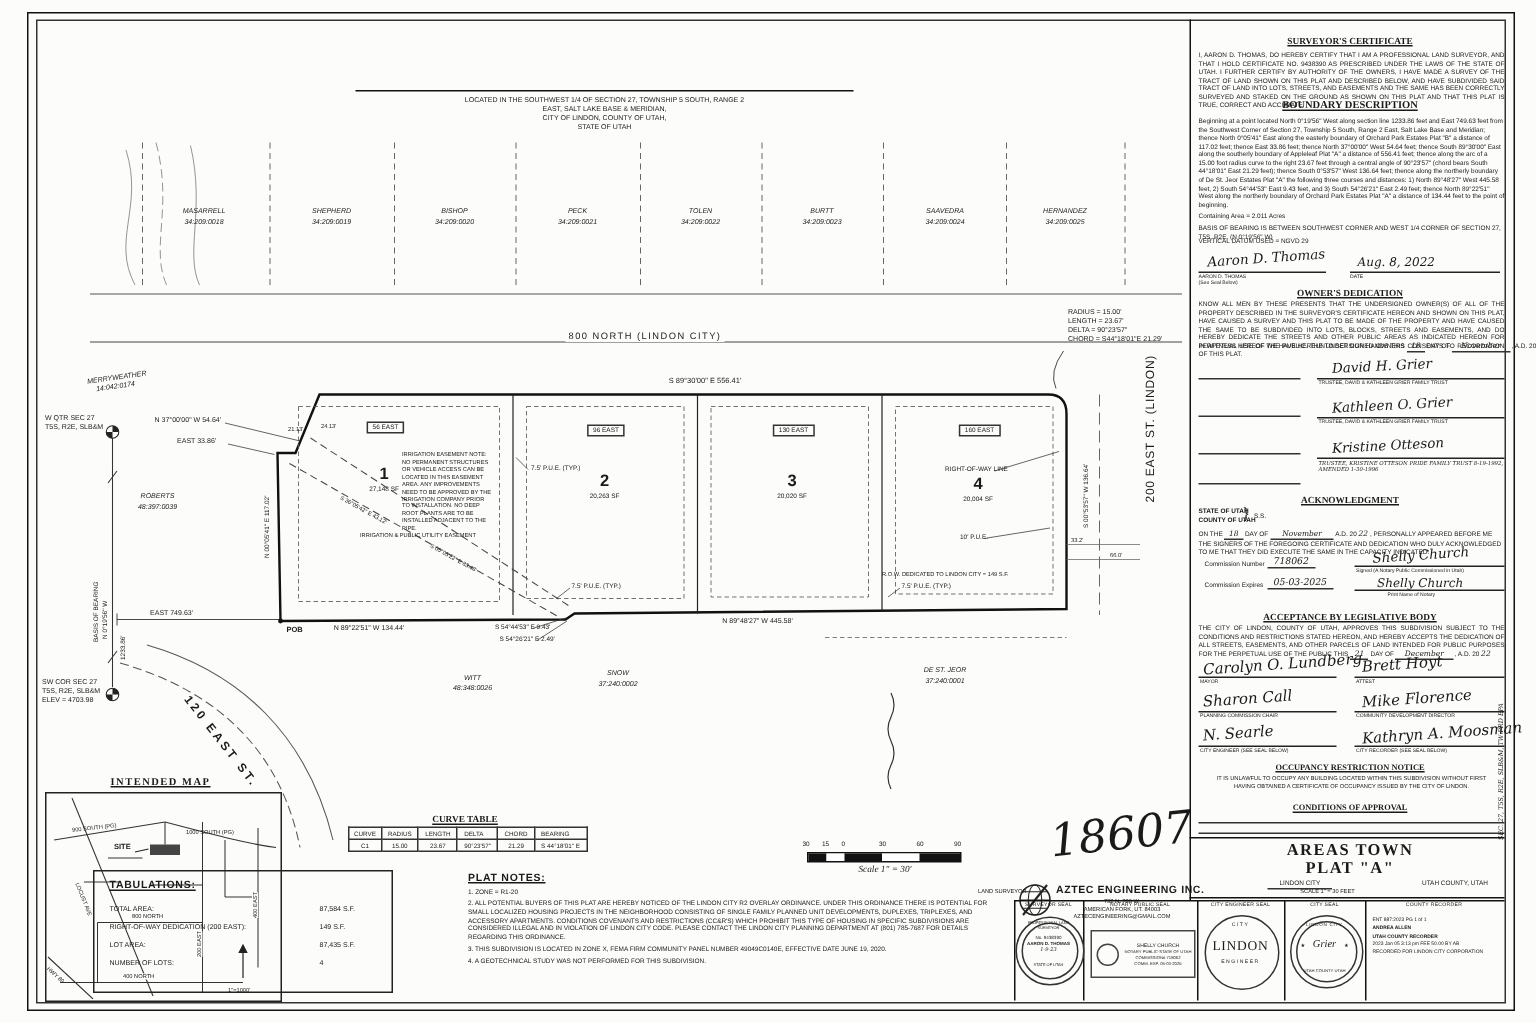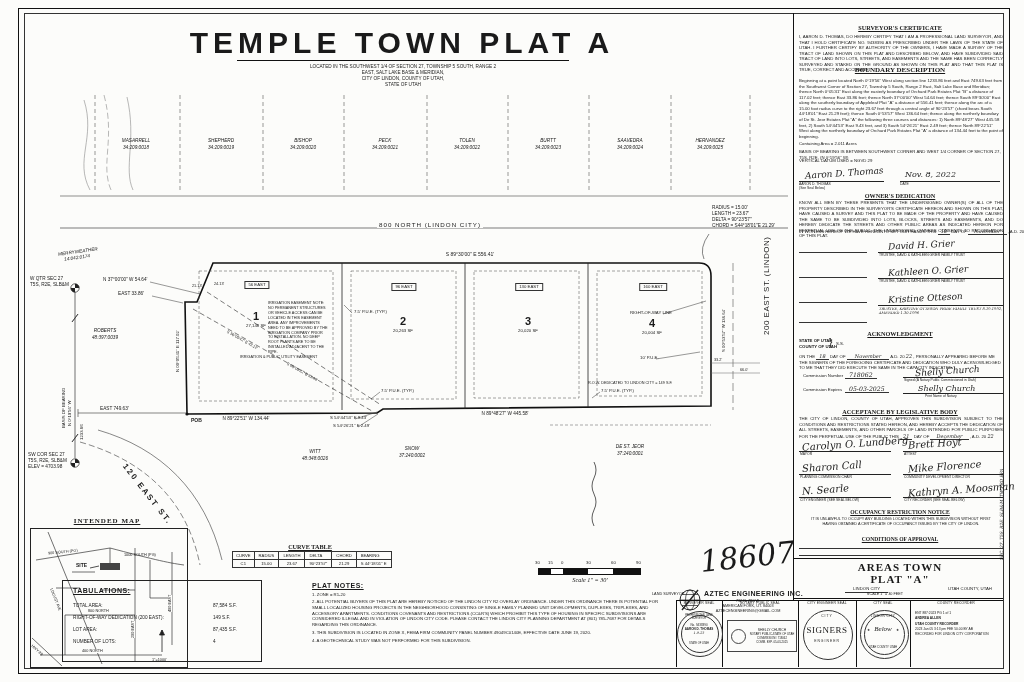--- a/index.html
+++ b/index.html
@@ -100,21 +100,20 @@
     <path d="M352,313 L344,305" stroke="#333" stroke-width="0.5" fill="none"></path>
     <path d="M380,392 L371,399" stroke="#333" stroke-width="0.5" fill="none"></path>
     <path d="M600,392 L592,398" stroke="#333" stroke-width="0.5" fill="none"></path>
     <path d="M656,359 L700,352" stroke="#333" stroke-width="0.5" fill="none"></path>
     <path d="M355,419 L377,412" stroke="#333" stroke-width="0.5" fill="none"></path>
     <path d="M358,427 L378,414" stroke="#333" stroke-width="0.5" fill="none"></path>
     <path d="M152,296 L183,303" stroke="#333" stroke-width="0.5" fill="none"></path>
     <path d="M150,282 L200,294" stroke="#333" stroke-width="0.5" fill="none"></path>
   </svg>
 
-  <div class="lbl ctr" style="left:402px;top:26px;font-size:30px;letter-spacing:5px;font-weight:bold;">TEMPLE TOWN PLAT A</div>
   <div style="position:absolute;left:237px;top:60px;width:332px;border-top:1.3px solid #111;"></div>
   <div class="lbl ctr t45" style="left:403px;top:64px;">LOCATED IN THE SOUTHWEST 1/4 OF SECTION 27, TOWNSHIP 5 SOUTH, RANGE 2</div>
   <div class="lbl ctr t45" style="left:403px;top:70px;">EAST, SALT LAKE BASE &amp; MERIDIAN,</div>
   <div class="lbl ctr t45" style="left:403px;top:76px;">CITY OF LINDON, COUNTY OF UTAH,</div>
   <div class="lbl ctr t45" style="left:403px;top:82px;">STATE OF UTAH</div>
 
   <div class="lbl ctr t45 it" style="left:136px;top:138px;">MASARRELL</div>
   <div class="lbl ctr t45 it" style="left:136px;top:145px;">34:209:0018</div>
   <div class="lbl ctr t45 it" style="left:221px;top:138px;">SHEPHERD</div>
   <div class="lbl ctr t45 it" style="left:221px;top:145px;">34:209:0019</div>
@@ -315,21 +314,21 @@
 
   <div class="lbl ctr t7 ser b u" style="left:900px;top:66px;">BOUNDARY DESCRIPTION</div>
   <div class="lbl t4 just" style="left:799px;top:78px;width:204px;text-align:left;">Beginning at a point located North 0°19'56" West along section line 1233.86 feet and East 749.63 feet from the Southwest Corner of Section 27, Township 5 South, Range 2 East, Salt Lake Base and Meridian;  thence North 0°05'41" East along the easterly boundary of Orchard Park Estates Plat "B" a distance of 117.02 feet;  thence East 33.86 feet;  thence North 37°00'00" West 54.64 feet;  thence South 89°30'00" East along the southerly boundary of Appleleaf Plat "A" a distance of 556.41 feet;  thence along the arc of a 15.00 foot radius curve to the right 23.67 feet through a central angle of 90°23'57" (chord bears South 44°18'01" East 21.29 feet);  thence South 0°53'57" West 136.64 feet;  thence along the northerly boundary of De St. Jeor Estates Plat "A" the following three courses and distances: 1) North 89°48'27" West 445.58 feet, 2) South 54°44'53" East 9.43 feet, and 3) South 54°26'21" East 2.49 feet;  thence North 89°22'51" West along the northerly boundary of Orchard Park Estates Plat "A" a distance of 134.44 feet to the point of beginning.</div>
   <div class="lbl t4" style="left:799px;top:142px;">Containing Area = 2.011 Acres</div>
   <div class="lbl t4 just" style="left:799px;top:149px;width:204px;text-align:left;">BASIS OF BEARING IS BETWEEN SOUTHWEST CORNER AND WEST 1/4 CORNER OF SECTION 27, T5S, R2E. (N 0°19'56" W)</div>
   <div class="lbl t4" style="left:799px;top:159px;">VERTICAL DATUM USED = NGVD 29</div>
   <div class="lbl sig" style="left:805px;top:168px;font-size:9px;transform:rotate(-4deg);">Aaron D. Thomas</div>
   <div class="sigline" style="left:799px;top:181px;width:85px;"></div>
   <div class="lbl t3" style="left:799px;top:183px;">AARON D. THOMAS</div>
   <div class="lbl t3" style="left:799px;top:187px;">(See Seal Below)</div>
-  <div class="lbl hand" style="left:905px;top:170px;font-size:8px;">Nov. 8, 2022</div>
+  <div class="lbl hand" style="left:905px;top:170px;font-size:8px;">Aug. 8, 2022</div>
   <div class="sigline" style="left:900px;top:181px;width:100px;"></div>
   <div class="lbl t3" style="left:900px;top:183px;">DATE</div>
 
   <div class="lbl ctr t6 ser b u" style="left:900px;top:192px;">OWNER'S DEDICATION</div>
   <div class="lbl t4 just" style="left:799px;top:200px;width:204px;">KNOW ALL MEN BY THESE PRESENTS THAT THE UNDERSIGNED OWNER(S) OF ALL OF THE PROPERTY DESCRIBED IN THE SURVEYOR'S CERTIFICATE HEREON AND SHOWN ON THIS PLAT, HAVE CAUSED A SURVEY AND THIS PLAT TO BE MADE OF THE PROPERTY AND HAVE CAUSED THE SAME TO BE SUBDIVIDED INTO LOTS, BLOCKS, STREETS AND EASEMENTS, AND DO HEREBY DEDICATE THE STREETS AND OTHER PUBLIC AREAS AS INDICATED HEREON FOR PERPETUAL USE OF THE PUBLIC. THE UNDERSIGNED OWNERS CONSENTS TO RECORDATION OF THIS PLAT.</div>
   <div class="lbl t4" style="left:799px;top:229px;">
     <span>IN WITNESS HEREOF WE HAVE HEREUNTO SET OUR HANDS THIS</span>
     <span class="hand t5" style="border-bottom:0.5px solid #333;padding:0 3px;">18</span>
     <span>DAY OF</span>
     <span class="hand t5" style="border-bottom:0.5px solid #333;padding:0 6px;">November</span>
@@ -443,28 +442,28 @@
     <div style="text-align:center;flex:1;">
       <div style="font-size:3.4px;">SHELLY CHURCH</div>
       <div style="font-size:2.8px;">NOTARY PUBLIC-STATE OF UTAH</div>
       <div style="font-size:2.8px;">COMMISSION# 718062</div>
       <div style="font-size:2.8px;">COMM. EXP. 05-03-2025</div>
     </div>
   </div>
 
   <div class="seal-circle" style="left:803px;top:610px;width:48px;height:48px;"></div>
   <div class="lbl ctr" style="left:827px;top:615px;font-size:3.4px;letter-spacing:1px;">CITY</div>
-  <div class="lbl ctr ser" style="left:827px;top:625px;font-size:9px;letter-spacing:0.5px;">SIGNERS</div>
+  <div class="lbl ctr ser" style="left:827px;top:625px;font-size:9px;letter-spacing:0.5px;">LINDON</div>
   <div class="lbl ctr" style="left:827px;top:640px;font-size:3.4px;letter-spacing:1px;">ENGINEER</div>
 
   <div class="seal-circle" style="left:860px;top:610px;width:47px;height:47px;"></div>
   <div class="seal-circle" style="left:864px;top:614px;width:39px;height:39px;border-width:0.5px;"></div>
   <div class="lbl ctr" style="left:883px;top:615px;font-size:3px;letter-spacing:0.5px;">LINDON CITY</div>
   <div class="lbl" style="left:867px;top:628px;font-size:3.5px;">★</div>
-  <div class="lbl ctr ser it" style="left:883px;top:625px;font-size:7px;">Below</div>
+  <div class="lbl ctr ser it" style="left:883px;top:625px;font-size:7px;">Grier</div>
   <div class="lbl" style="left:896px;top:628px;font-size:3.5px;">★</div>
   <div class="lbl ctr" style="left:883px;top:646px;font-size:2.8px;">UTAH COUNTY UTAH</div>
 
   <div style="position:absolute;left:915px;top:611px;width:86px;">
     <div style="font-size:3.3px;line-height:1.6;">ENT 887:2023 PG 1 of 1</div>
     <div style="font-size:3.3px;line-height:1.6;font-weight:bold;">ANDREA ALLEN</div>
     <div style="font-size:3.3px;line-height:1.6;font-weight:bold;">UTAH COUNTY RECORDER</div>
     <div style="font-size:3.3px;line-height:1.6;">2023 Jan 05 3:13 pm FEE 50.00 BY AB</div>
     <div style="font-size:3.3px;line-height:1.6;">RECORDED FOR LINDON CITY CORPORATION</div>
   </div>

